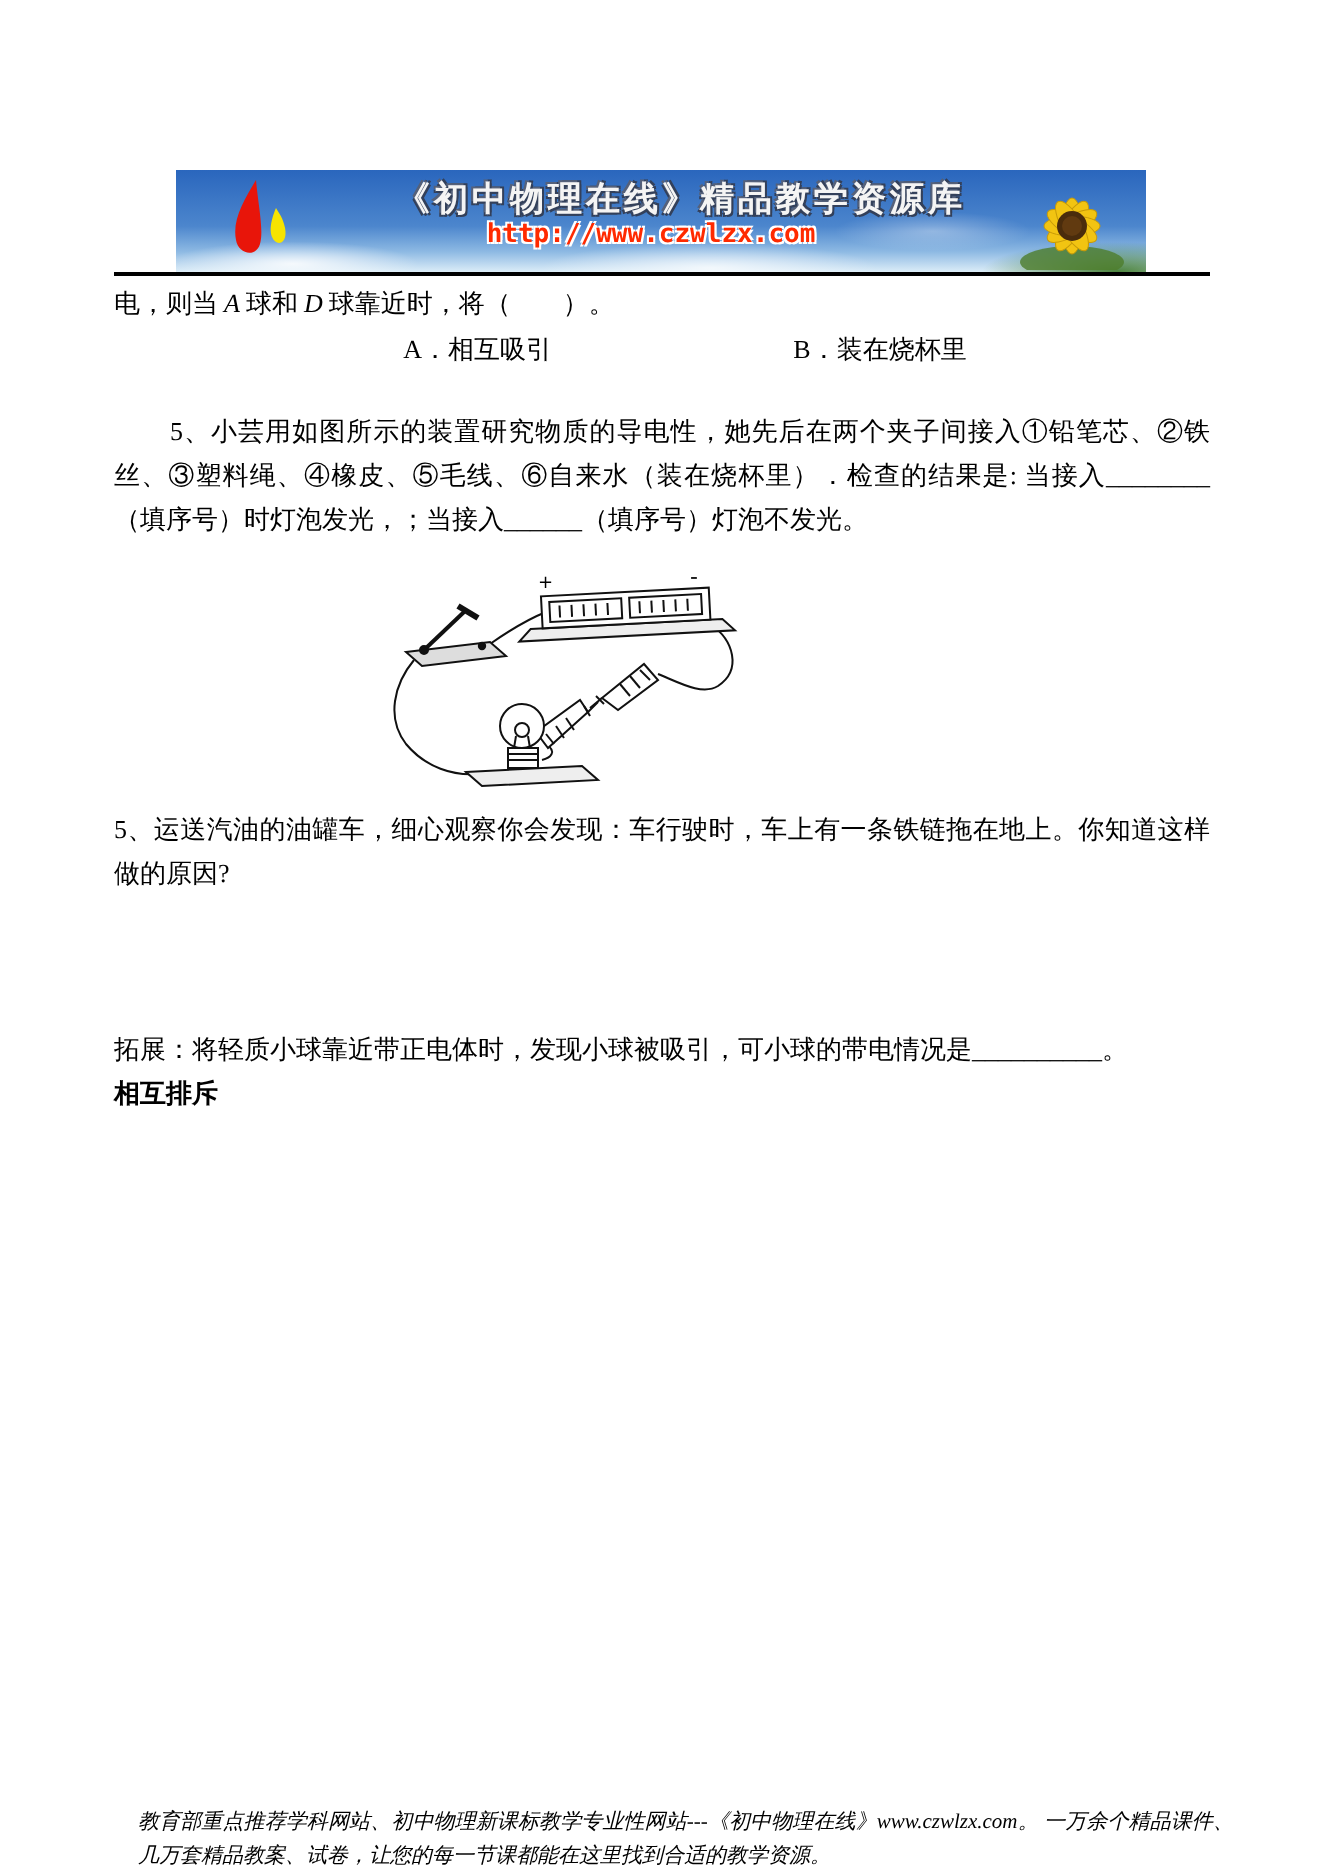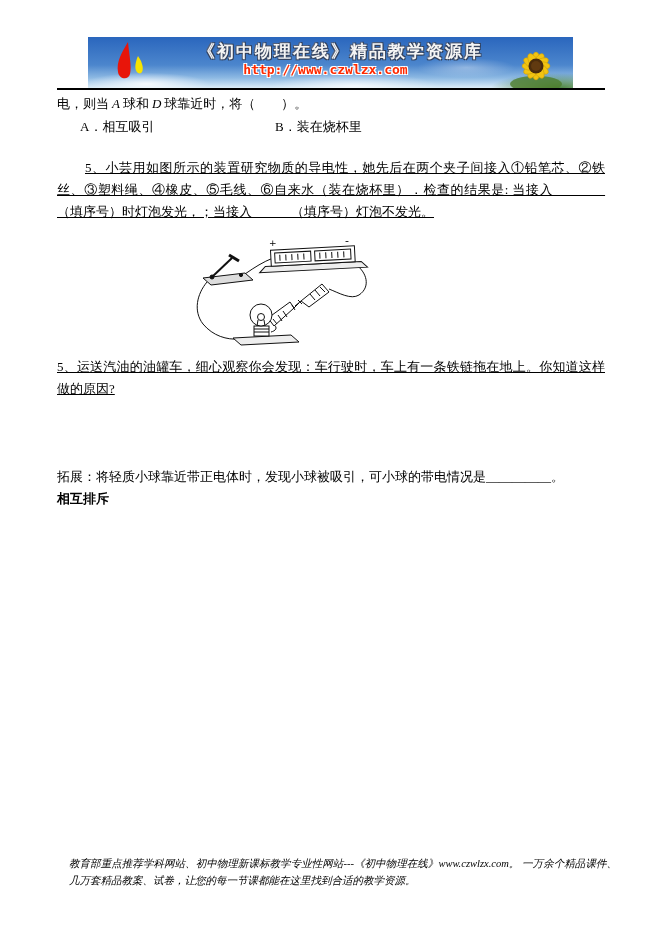--- a/index.html
+++ b/index.html
@@ -1,21 +1,21 @@
 <!DOCTYPE html>
 <html><head>
 <meta charset="utf-8">
 <style>
   html,body{margin:0;padding:0;}
   body{
     width:661px;height:936px;position:relative;background:#ffffff;
     font-family:"Liberation Serif","DejaVu Serif",serif;
     color:#000;
   }
-  .page{position:absolute;inset:0;overflow:hidden;}
+  .page{position:absolute;inset:0;overflow:hidden;margin-top:48px;}
 
   
   .banner{
     position:absolute;left:88px;top:37px;width:485px;height:51px;
     background-image:
       radial-gradient(ellipse 90px 16px at 12% 92%, rgba(255,255,255,.85), rgba(255,255,255,0) 70%),
       radial-gradient(ellipse 120px 18px at 55% 96%, rgba(255,255,255,.75), rgba(255,255,255,0) 70%),
       radial-gradient(ellipse 70px 14px at 78% 60%, rgba(255,255,255,.35), rgba(255,255,255,0) 70%),
       radial-gradient(ellipse 90px 20px at 97% 100%, rgba(60,120,40,.9), rgba(60,120,40,0) 75%),
       linear-gradient(to bottom,#2a66bd 0%,#4c86cd 55%,#8db9e3 80%,#dcedf8 100%);
@@ -35,23 +35,23 @@
     white-space:nowrap;
   }
   .banner-logo{position:absolute;left:20px;top:3px;}
   .banner-sunflower{position:absolute;right:6px;bottom:-4px;}
 
   .rule{position:absolute;left:57px;top:88px;width:548px;height:2px;background:#000;}
 
   
   .txt{font-size:13px;line-height:22px;}
   .abs{position:absolute;left:57px;width:548px;}
-  .just{text-align:justify;text-decoration:underline;}
+  .just{text-align:justify;}
   .ital{font-style:italic;font-family:"Liberation Serif",serif;margin:0 3px;}
-  .optrow{display:flex;}
+  .optrow{display:flex;justify-content:center;}
   .opt1{padding-left:23px;width:195px;box-sizing:content-box;}
   .indent{text-indent:28px;}
   .boldhead{font-weight:bold;font-size:13px;}
 
   
   .figure{position:absolute;left:195px;top:237px;width:205px;height:115px;}
 
   
   .footer{
     position:absolute;left:69px;top:855px;width:548px;

